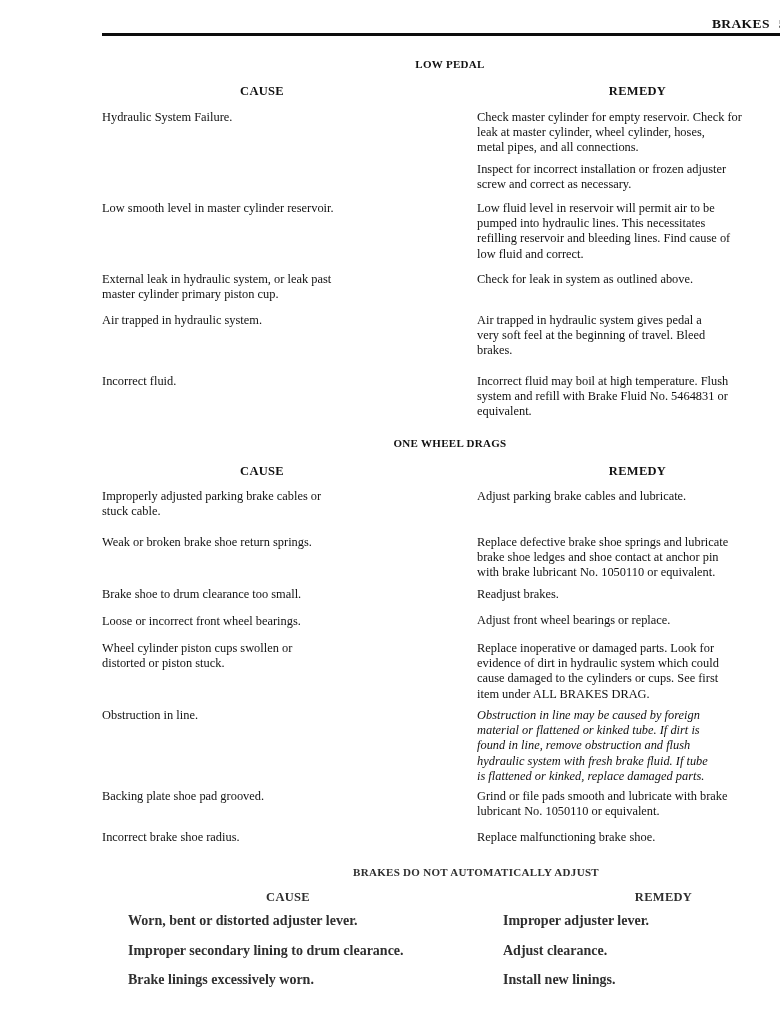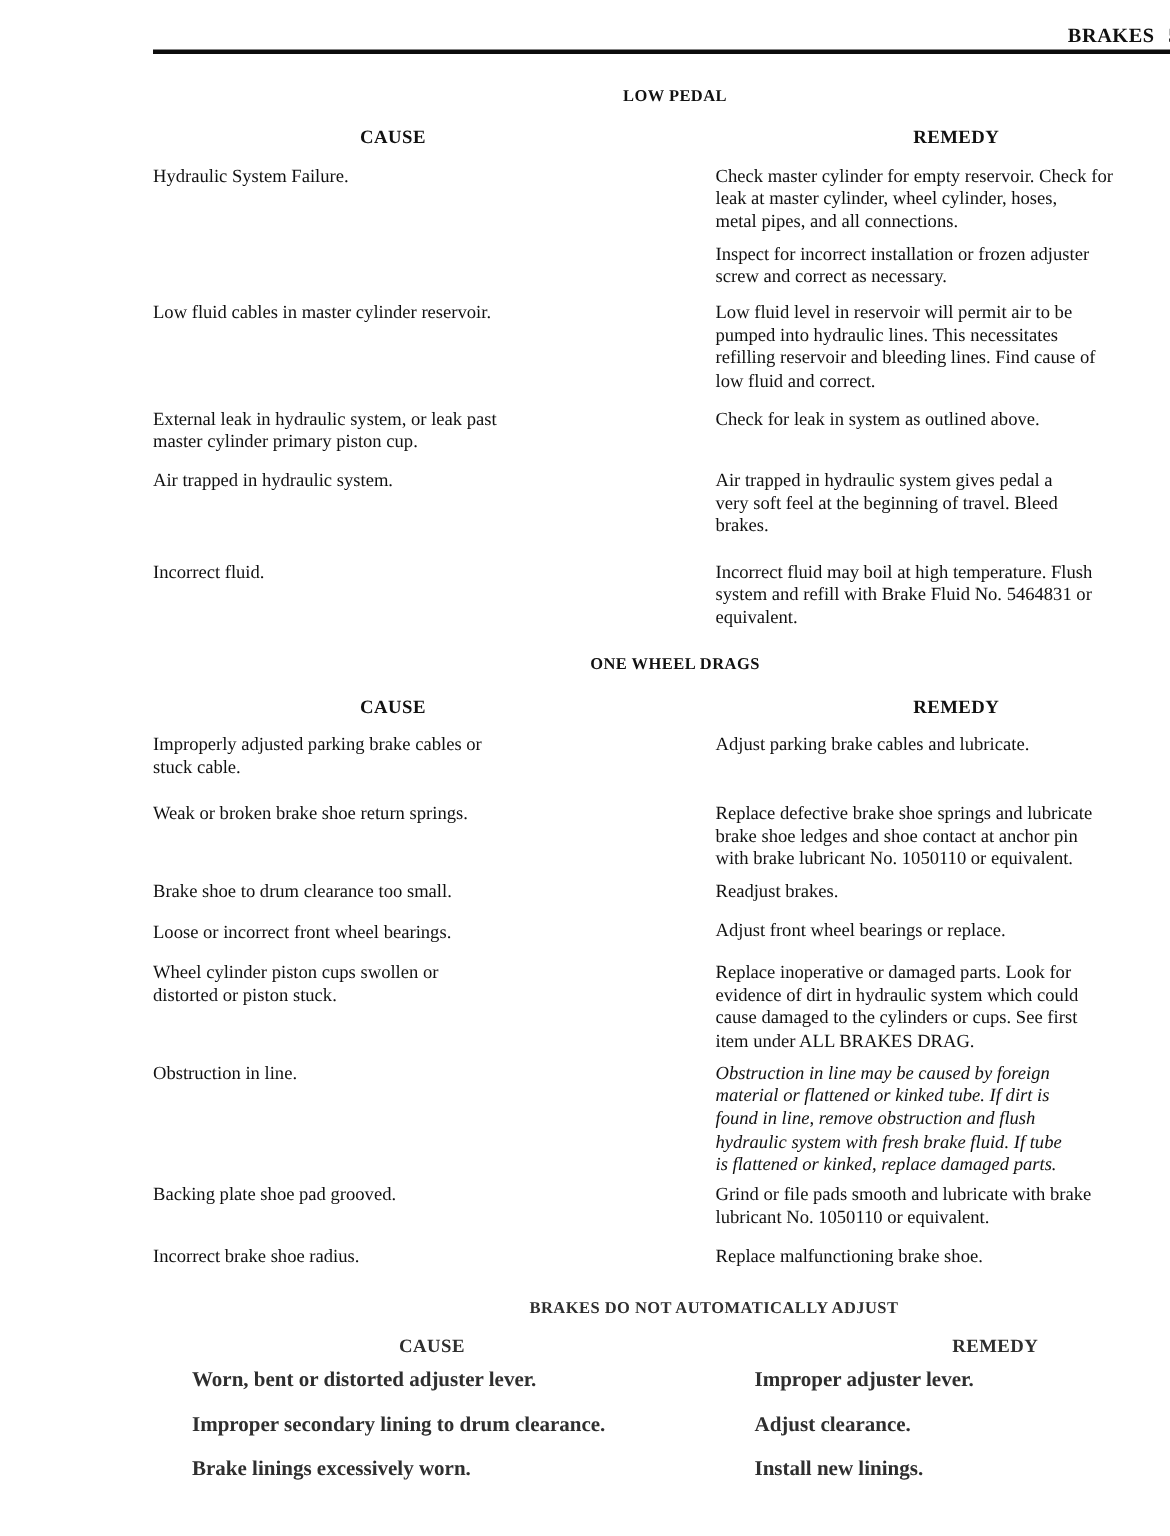--- a/index.html
+++ b/index.html
@@ -137,21 +137,21 @@
           <div class="col-head cause">CAUSE</div>
           <div class="col-head remedy">REMEDY</div>
         </div>
         <div class="rows" style="margin-top: 6px; height: 312px;">
           <div class="cell cause" style="top: 0px;">Hydraulic System Failure.</div>
           <div class="cell remedy" style="top: 0px;">Check master cylinder for empty reservoir. Check for
 leak at master cylinder, wheel cylinder, hoses,
 metal pipes, and all connections.</div>
           <div class="cell remedy" style="top: 52px;">Inspect for incorrect installation or frozen adjuster
 screw and correct as necessary.</div>
-          <div class="cell cause" style="top: 91px;">Low fluid cables in master cylinder reservoir.</div>
+          <div class="cell cause" style="top: 91px;">Low smooth level in master cylinder reservoir.</div>
           <div class="cell remedy" style="top: 91px;">Low fluid level in reservoir will permit air to be
 pumped into hydraulic lines. This necessitates
 refilling reservoir and bleeding lines. Find cause of
 low fluid and correct.</div>
           <div class="cell cause" style="top: 162px;">External leak in hydraulic system, or leak past
 master cylinder primary piston cup.</div>
           <div class="cell remedy" style="top: 162px;">Check for leak in system as outlined above.</div>
           <div class="cell cause" style="top: 203px;">Air trapped in hydraulic system.</div>
           <div class="cell remedy" style="top: 203px;">Air trapped in hydraulic system gives pedal a
 very soft feel at the beginning of travel. Bleed

